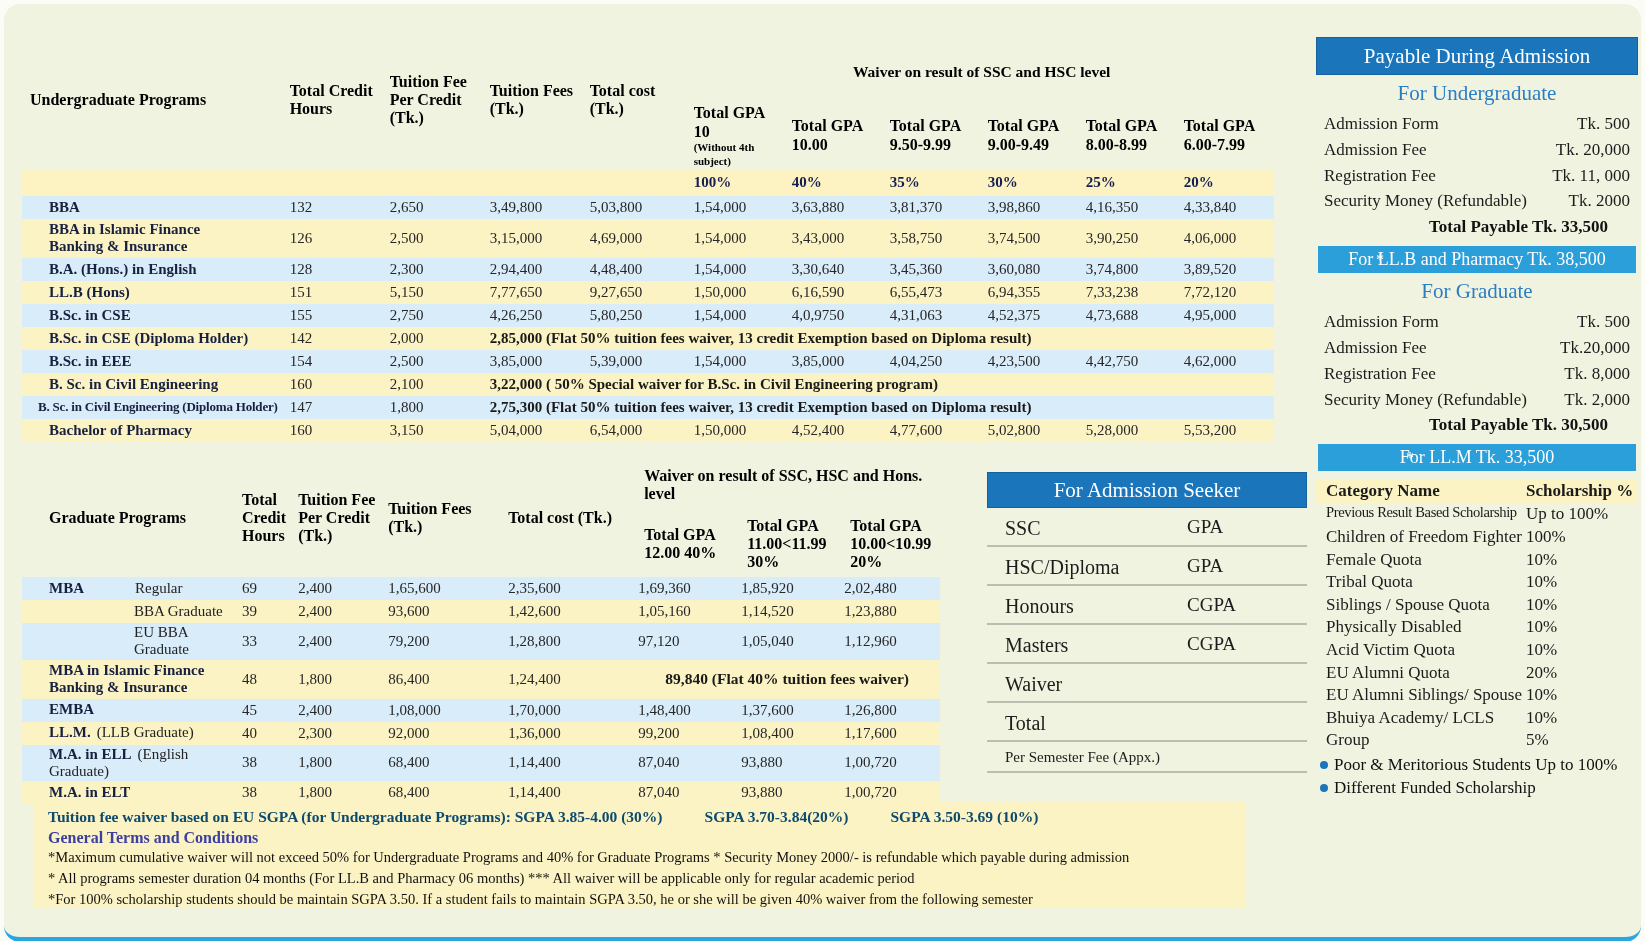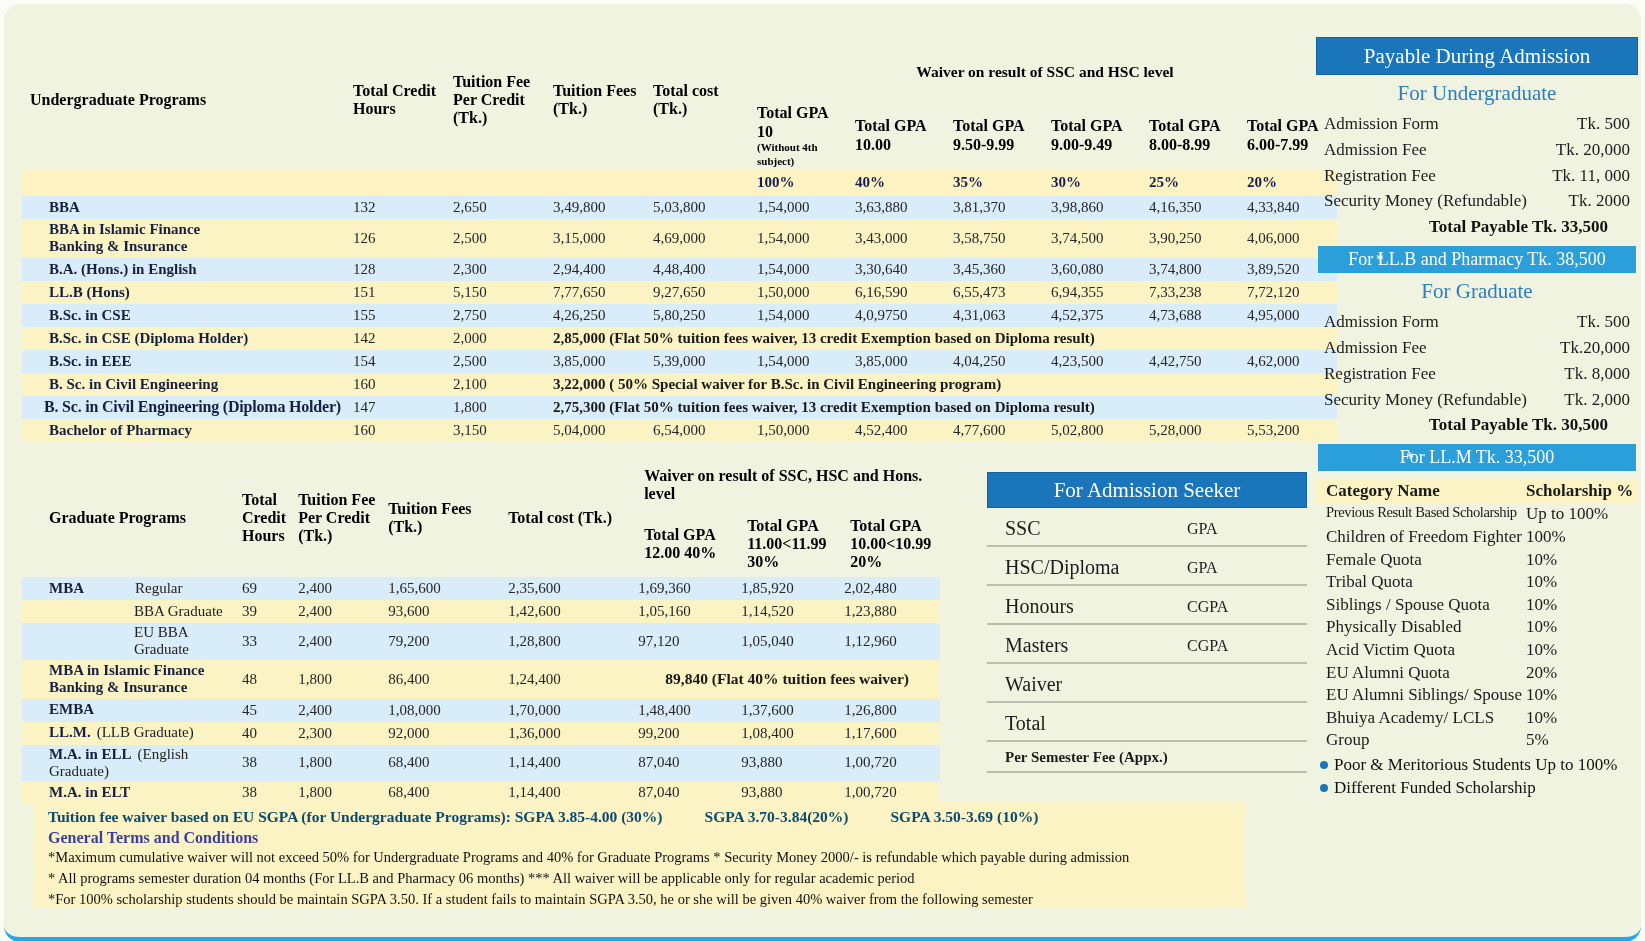--- a/index.html
+++ b/index.html
@@ -6,21 +6,21 @@
   #card{position:relative;width:1637px;height:933px;margin:4px;background:#f0f3e0;
         border-radius:16px;border-bottom:5px solid #2aa6e0;overflow:hidden;}
   table{border-collapse:collapse;table-layout:fixed;}
   th,td{padding:1px 4px 1px 8px;text-align:left;vertical-align:middle;}
   .fee-table th.wtitle{text-align:center;padding-top:10px;font-size:15.5px;}
   .fee-table th.gpa div{line-height:1.2;}
   .fee-table th.gpa .sm{font-size:11px;}
   .fee-table tr.pct th{background:#fcf2c2;color:#162050;font-size:15px;padding-top:2px;height:24px;vertical-align:middle;}
   .fee-table td{font-size:15px;color:#262626;}
   .fee-table td.prog{font-weight:bold;color:#17203f;white-space:pre-line;padding-left:27px;line-height:1.15;}
-  .fee-table td.prog.cond{font-size:16px;letter-spacing:-0.2px;white-space:nowrap;padding-left:22px;}
+  .fee-table td.prog.cond{font-size:13px;letter-spacing:-0.2px;white-space:nowrap;padding-left:16px;}
   .fee-table td.span{font-weight:bold;color:#1a1a1a;}
   .fee-table tr.rb{background:#d9ecfa;}
   .fee-table tr.ry{background:#fcf3c4;}
   .fee-table tr.dr{height:23px;}
   .fee-table tr.tall{height:39px;}
   #ug-wrap{position:absolute;left:18px;top:28px;}
   #ug-wrap tr.h1{height:70px;} #ug-wrap tr.h2{height:48px;}
   #gr-wrap{position:absolute;left:18px;top:455px;}
   #gr-wrap tr.h1{height:52px;} #gr-wrap tr.h2{height:66px;}
   #gr-wrap th.gpa{padding-left:14px;}
@@ -36,22 +36,22 @@
   #terms .l1 span{margin-right:42px;}
   #terms .head{color:#3c3f9f;font-weight:bold;font-size:16px;margin-top:3px;}
   #terms .body-line{font-size:14.5px;color:#111;line-height:1.45;}
   
   #seeker{position:absolute;left:983px;top:468px;width:320px;}
   #seeker .panel-head{background:#1b75bb;color:#fff;text-align:center;font-size:21px;
         height:34px;line-height:34px;border:1px solid #14619e;}
   .as-row{position:relative;height:39px;border-bottom:2px solid #b9bfae;font-size:20px;color:#1c1c1c;
         padding-left:18px;box-sizing:border-box;text-align:right;}
   .as-row .as-label{position:absolute;left:18px;bottom:5px;}
-  .as-row .as-value{position:absolute;left:200px;bottom:7px;font-size:16px;}
-  .as-foot{font-size:15px;color:#1c1c1c;padding:7px 0 5px 18px;border-bottom:2px solid #b9bfae;font-weight:bold;}
+  .as-row .as-value{position:absolute;left:200px;bottom:7px;font-size:19px;}
+  .as-foot{font-size:15px;color:#1c1c1c;padding:7px 0 5px 18px;border-bottom:2px solid #b9bfae;}
   
   #sidebar{position:absolute;left:1312px;top:0;width:322px;}
   .blue-head{background:#1b75bb;color:#fff;text-align:center;font-size:21px;height:36px;
         line-height:36px;border:1px solid #14619e;}
   .sub-head{color:#2a7ec4;text-align:center;font-size:21px;margin:6px 0 5px 0;}
   .pay-row{display:flex;justify-content:space-between;font-size:17px;color:#1b1b1b;
         padding:1px 8px 1px 8px;line-height:1.4;}
   .pay-total{font-weight:bold;font-size:17px;color:#111;text-align:right;padding:3px 30px 4px 0;}
   .bar{position:relative;background:#2b9fd9;color:#fff;text-align:center;font-size:18px;
         height:27px;line-height:27px;margin:5px 2px;}

